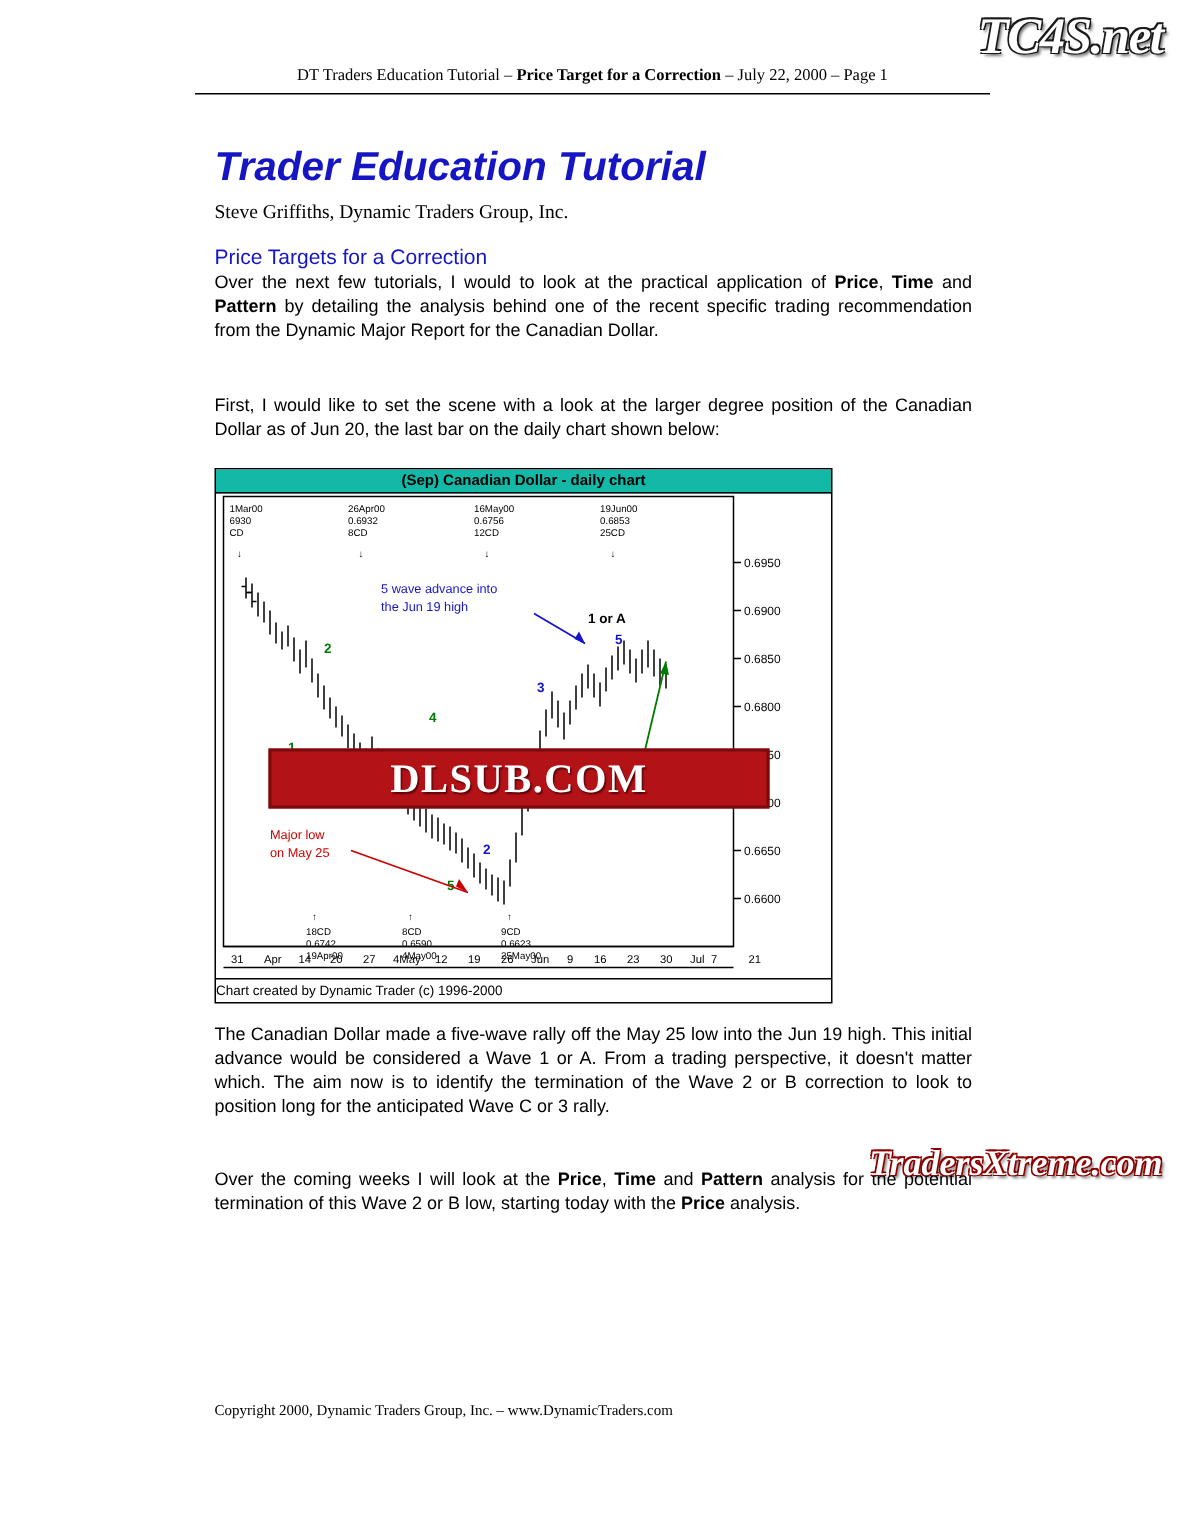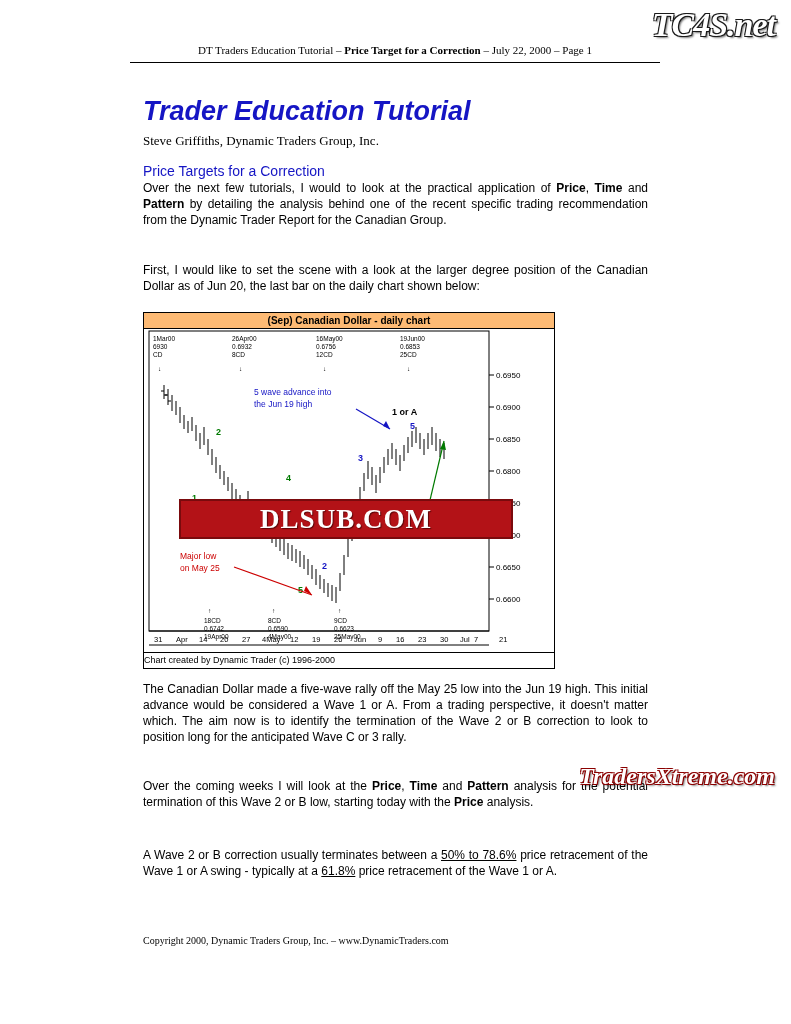--- a/index.html
+++ b/index.html
@@ -153,21 +153,21 @@
     position: absolute;
     left: 0; top: 0;
     width: 410px;
     height: 15px;
     line-height: 15px;
     text-align: center;
     font-family: "Liberation Sans", sans-serif;
     font-weight: bold;
     font-size: 10px;
     border-bottom: 1px solid #000;
-    background: #fdba74;
+    background: #14b8a6;
   }
   .chart-plot {
     position: absolute;
     left: 0;
     top: 16px;
     width: 410px;
     height: 323px;
   }
   .chart-footer {
     position: absolute;
@@ -211,21 +211,21 @@
   <div class="header">
     <span>DT Traders Education Tutorial – </span><b>Price Target for a Correction</b><span> – July 22, 2000 – Page 1</span>
   </div>
   <div class="header-rule"></div>
 
   <div class="title">Trader Education Tutorial</div>
   <div class="byline">Steve Griffiths, Dynamic Traders Group, Inc.</div>
   <div class="subtitle">Price Targets for a Correction</div>
 
   <div class="para" id="p1">
-    <span>Over the next few tutorials, I would to look at the practical application of </span><b>Price</b><span>, </span><b>Time</b><span> and </span><b>Pattern</b><span> by detailing the analysis behind one of the recent specific trading recommendation from the Dynamic Trader Report for the Canadian Group.</span>
+    <span>Over the next few tutorials, I would to look at the practical application of </span><b>Price</b><span>, </span><b>Time</b><span> and </span><b>Pattern</b><span> by detailing the analysis behind one of the recent specific trading recommendation from the Dynamic Major Report for the Canadian Dollar.</span>
   </div>
 
   <div class="para" id="p2">First, I would like to set the scene with a look at the larger degree position of the Canadian Dollar as of Jun 20, the last bar on the daily chart shown below:</div>
 
   <div class="chart-box">
     <div class="chart-title">(Sep) Canadian Dollar - daily chart</div>
 
     <div class="chart-plot">
       <svg class="chart-svg" width="410" height="323" viewBox="0 0 410 323">
 
@@ -428,21 +428,18 @@
 
     <div class="chart-footer">Chart created by Dynamic Trader (c) 1996-2000</div>
   </div>
 
   <div class="para" id="p3">The Canadian Dollar made a five-wave rally off the May 25 low into the Jun 19 high. This initial advance would be considered a Wave 1 or A. From a trading perspective, it doesn't matter which. The aim now is to identify the termination of the Wave 2 or B correction to look to position long for the anticipated Wave C or 3 rally.</div>
 
   <div class="para" id="p4">
     <span>Over the coming weeks I will look at the </span><b>Price</b><span>, </span><b>Time</b><span> and </span><b>Pattern</b><span> analysis for the potential termination of this Wave 2 or B low, starting today with the </span><b>Price</b><span> analysis.</span>
   </div>
 
-  <div class="para" id="p5">
-    <span>A Wave 2 or B correction usually terminates between a </span><u>50% to 78.6%</u><span> price retracement of the Wave 1 or A swing - typically at a </span><u>61.8%</u><span> price retracement of the Wave 1 or A.</span>
-  </div>
 
   <div class="copyright">Copyright 2000, Dynamic Traders Group, Inc. – www.DynamicTraders.com</div>
 
   <div class="wm-bottom">TradersXtreme.com</div>
 
 </div>
 
 </body></html>

